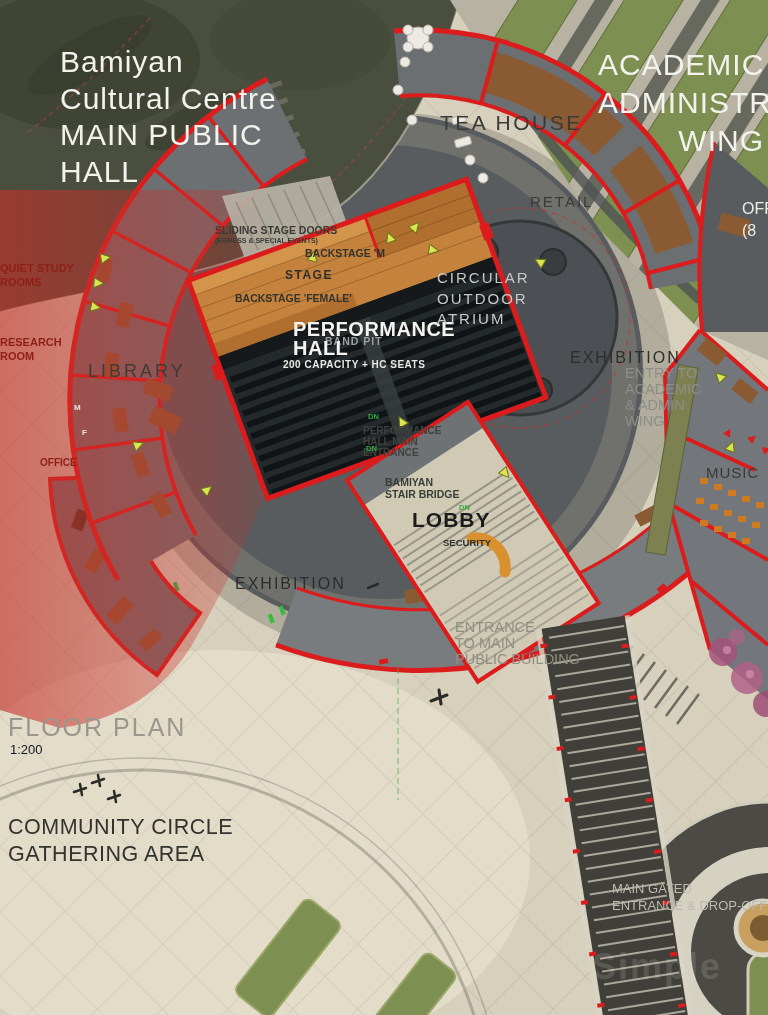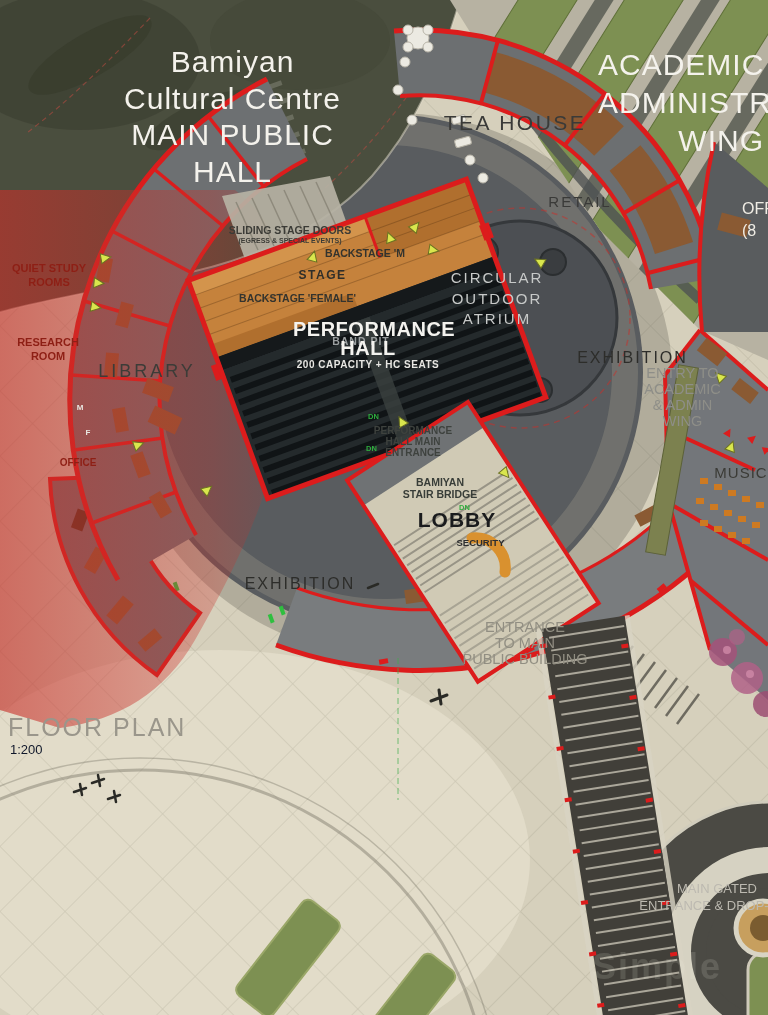--- a/index.html
+++ b/index.html
@@ -1,20 +1,20 @@
 <!DOCTYPE html>
 <html><head>
 <meta charset="utf-8">
 <style>
   html,body{margin:0;padding:0;background:#222;}
   .screen{position:relative;width:768px;height:1015px;overflow:hidden;background:#d6d0bc;
           font-family:"Liberation Sans",sans-serif;}
   .screen svg{position:absolute;left:0;top:0;}
   .lbl{position:absolute;white-space:pre-line;line-height:1.22;}
-  .c{text-align:center;}
+  .c{}
   .r{text-align:right;}
 </style>
 </head>
 <body>
 
 <div class="screen">
 
 <svg width="768" height="1015" viewBox="0 0 768 1015">
   <defs>
     <linearGradient id="redfade" x1="0" y1="0" x2="1" y2="0">
@@ -441,20 +441,22 @@
   <div class="lbl c" style="left:235px;top:574px;width:130px;font-size:16px;font-weight:500;color:#2d2d2a;letter-spacing:2px;">EXHIBITION</div>
 
 
   <div class="lbl c" style="left:455px;top:619px;width:140px;font-size:14.5px;font-weight:500;color:#918e82;line-height:1.12;">ENTRANCE
 TO MAIN
 PUBLIC BUILDING</div>
 
   <div class="lbl" style="left:8px;top:712px;font-size:25px;font-weight:500;color:#9a968b;letter-spacing:2px;">FLOOR PLAN</div>
   <div class="lbl" style="left:10px;top:742px;font-size:13px;color:#0f172a;">1:200</div>
 
+  <div class="lbl c" style="left:8px;top:814px;width:225px;font-size:21.5px;font-weight:500;color:#33332e;letter-spacing:0.5px;line-height:1.25;">COMMUNITY CIRCLE
+GATHERING AREA</div>
 
   <div class="lbl c" style="left:612px;top:881px;width:210px;font-size:13px;font-weight:500;color:#bcb9b0;line-height:1.3;">MAIN GATED
 ENTRANCE &amp; DROP-OFF</div>
 
   <div class="lbl" style="left:368px;top:412px;font-size:7.5px;font-weight:700;color:#2fae3e;">DN</div>
   <div class="lbl" style="left:459px;top:503px;font-size:7.5px;font-weight:700;color:#2fae3e;">DN</div>
   <div class="lbl" style="left:366px;top:444px;font-size:7.5px;font-weight:700;color:#2fae3e;">DN</div>
 
   <div class="lbl" style="left:592px;top:945px;font-size:36px;font-weight:700;color:rgba(240,238,230,0.14);letter-spacing:2px;">Simple</div>
 </div>

